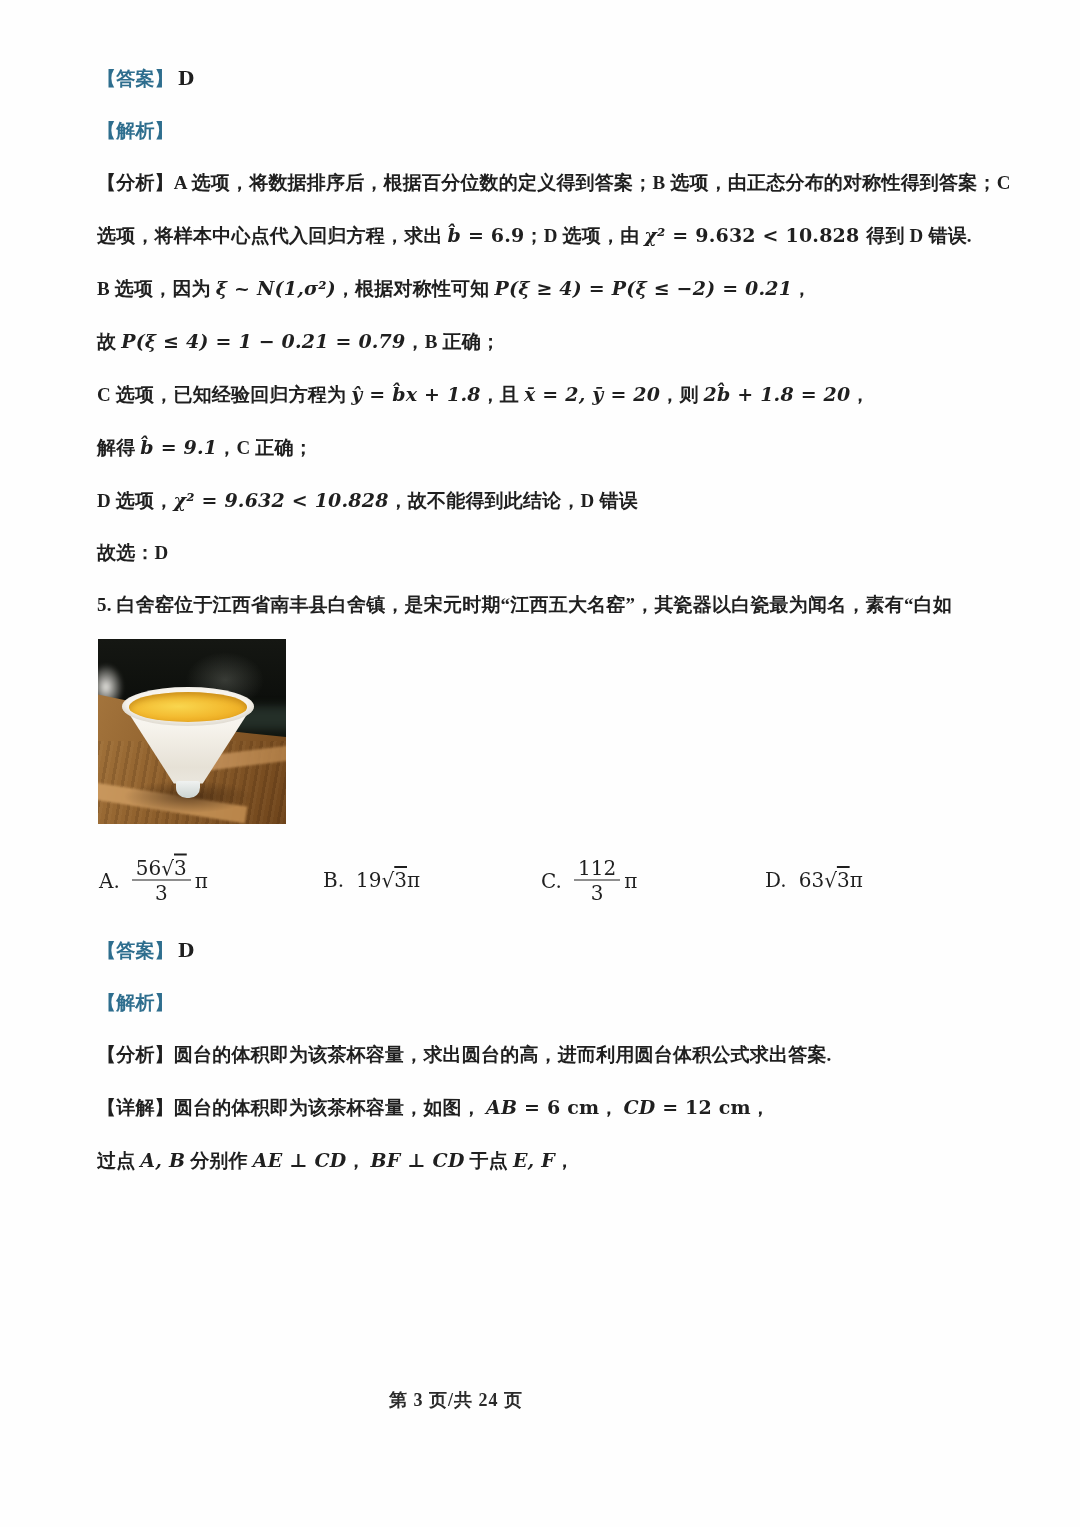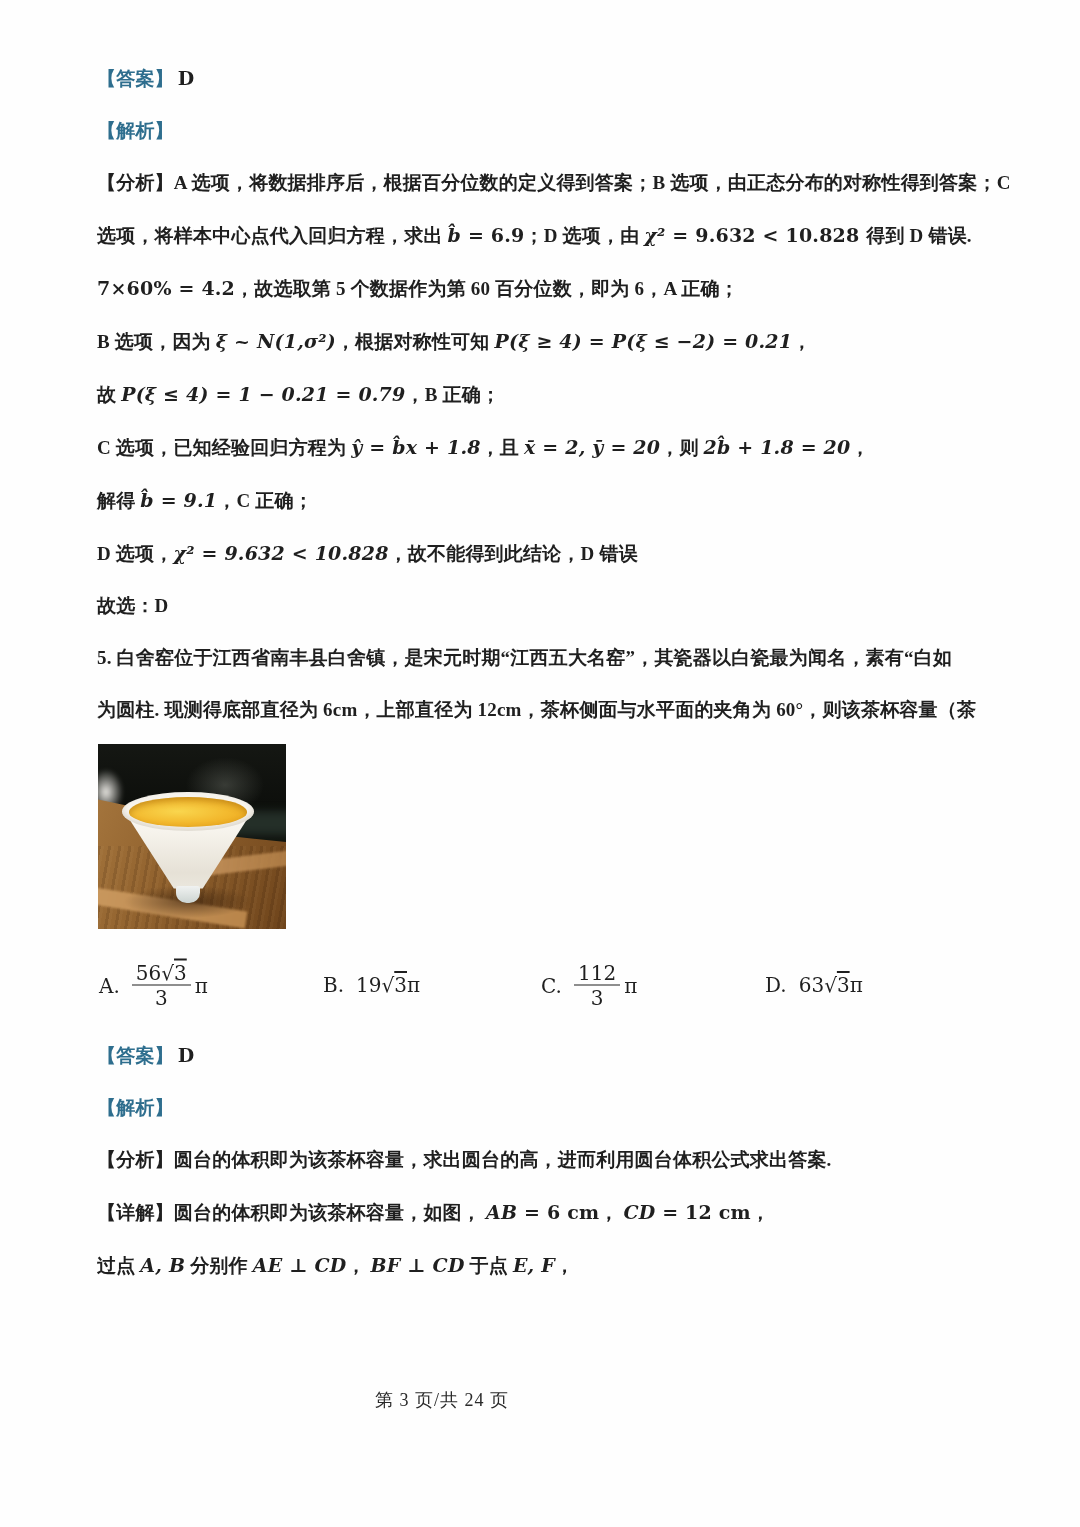--- a/index.html
+++ b/index.html
@@ -130,47 +130,46 @@
     border-top:1.6px solid #1f1f1f;
     padding:0 12px;
     align-self:stretch;text-align:center;
   }
   .frac .num{ padding:0 4px; }
   .sqrt::before{ content:"√"; }
   .rad{ text-decoration:overline; }
   .post{ margin-left:4px; }
 
   .footer{
-    position:absolute;left:0;top:1388px;width:884px;
+    position:absolute;left:14px;top:1388px;width:884px;
     text-align:center;
     font-size:18px;
     color:#2a2a2a;
     letter-spacing:1px;
+    font-weight:bold;
   }
 </style>
 </head>
 <body>
 
 <div class="page">
 
   <p class="line"><span class="tag">【答案】</span><span class="ans-val">D</span></p>
   <p class="line"><span class="tag">【解析】</span></p>
 
   <p class="line"><span class="seg-t">【分析】A 选项，将数据排序后，根据百分位数的定义得到答案；B 选项，由正态分布的对称性得到答案；C</span></p>
   <p class="line"><span class="seg-t">选项，将样本中心点代入回归方程，求出 </span><span class="seg-m">b̂</span><span class="seg-n"> = 6.9</span><span class="seg-t">；D 选项，由 </span><span class="seg-m">χ²</span><span class="seg-n"> = 9.632 &lt; 10.828 </span><span class="seg-t">得到 D 错误.</span></p>
-  <p class="line"><span class="seg-n">7×60% = 4.2</span><span class="seg-t">，故选取第 5 个数据作为第 60 百分位数，即为 6，A 正确；</span></p>
   <p class="line"><span class="seg-t">B 选项，因为 </span><span class="seg-m">ξ ~ N(1,σ²)</span><span class="seg-t">，根据对称性可知 </span><span class="seg-m">P(ξ ≥ 4) = P(ξ ≤ −2) = 0.21</span><span class="seg-t">，</span></p>
   <p class="line"><span class="seg-t">故 </span><span class="seg-m">P(ξ ≤ 4) = 1 − 0.21 = 0.79</span><span class="seg-t">，B 正确；</span></p>
   <p class="line"><span class="seg-t">C 选项，已知经验回归方程为 </span><span class="seg-m">ŷ = b̂x + 1.8</span><span class="seg-t">，且 </span><span class="seg-m">x̄ = 2, ȳ = 20</span><span class="seg-t">，则 </span><span class="seg-m">2b̂ + 1.8 = 20</span><span class="seg-t">，</span></p>
   <p class="line"><span class="seg-t">解得 </span><span class="seg-m">b̂ = 9.1</span><span class="seg-t">，C 正确；</span></p>
   <p class="line"><span class="seg-t">D 选项，</span><span class="seg-m">χ² = 9.632 &lt; 10.828</span><span class="seg-t">，故不能得到此结论，D 错误</span></p>
   <p class="line"><span class="seg-t">故选：D</span></p>
 
   <p class="line"><span class="seg-t">5. 白舍窑位于江西省南丰县白舍镇，是宋元时期“江西五大名窑”，其瓷器以白瓷最为闻名，素有“白如</span></p>
-  <p class="line"><span class="seg-t">为圆柱. 现测得底部直径为 6cm，上部直径为 12cm，茶杯侧面与水平面的夹角为 60°，则该茶杯容量（茶</span></p>
 
   <div class="photo">
     <div class="ph-steam"></div>
     <div class="ph-band"></div>
     <div class="ph-blurcup"></div>
     <div class="ph-tray"></div>
     <div class="ph-mat"></div>
     <div class="ph-edge-right"></div>
     <div class="ph-edge-front"></div>
     <div class="ph-shadow"></div>

